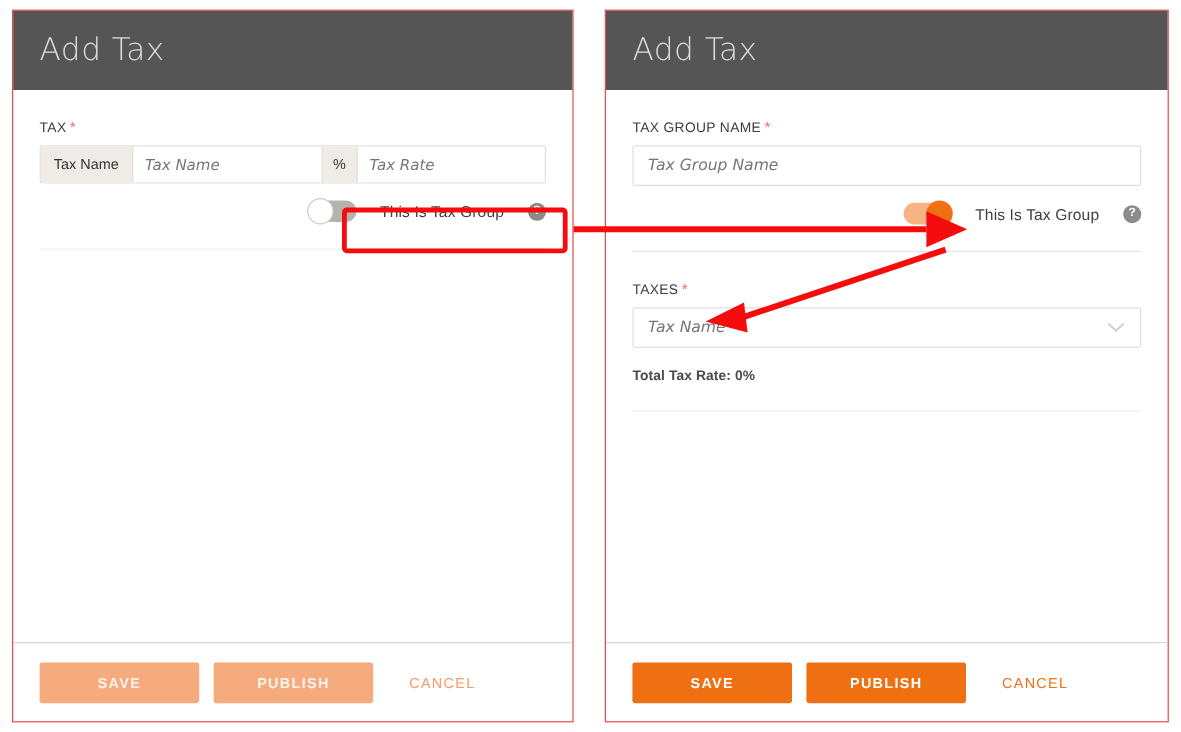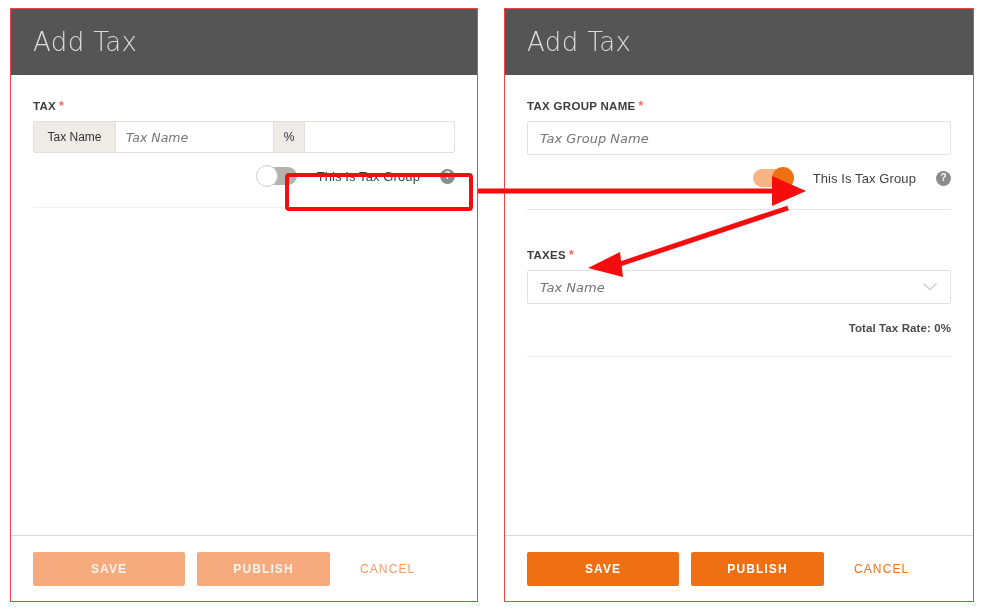--- a/index.html
+++ b/index.html
@@ -65,21 +65,21 @@
     display: flex;
     align-items: center;
     padding-left: 22px;
     box-sizing: border-box;
     gap: 12px;
   }
 
   
   .field-label {
     font-size: 11.5px;
-    font-weight: bold;
+    font-weight: normal;
     color: #3d3d3d;
     letter-spacing: 0.3px;
     margin-bottom: 8px;
     display: flex;
     align-items: baseline;
   }
   .req-star {
     color: #f4665a;
     margin-left: 3px;
     font-size: 12px;
@@ -204,41 +204,40 @@
   }
 
   .divider {
     height: 1px;
     background: #e6e6e6;
     margin: 22px 0 0 0;
   }
   .divider.faint { background: #f1efeb; }
 
   .total-rate {
-    text-align: right;
     font-size: 11.5px;
     font-weight: bold;
     color: #4a4a4a;
     margin-top: 18px;
     letter-spacing: 0.1px;
   }
 
   
   .btn {
     border: none;
     border-radius: 2px;
     font-size: 12px;
     font-weight: bold;
     letter-spacing: 1.1px;
     color: #ffffff;
     height: 34px;
     cursor: pointer;
     font-family: "Liberation Sans", sans-serif;
   }
-  .btn.save    { width: 152px; }
+  .btn.save    { width: 133px; }
   .btn.publish { width: 133px; }
   .btn.solid   { background: #ef7012; }
   .btn.muted   { background: #f6ab7e; color: #fdf3ec; }
 
   .btn-link {
     background: none;
     border: none;
     font-size: 12px;
     font-weight: normal;
     letter-spacing: 1.1px;
@@ -280,20 +279,21 @@
 
       <div class="field-label">
         <span>TAX</span>
         <span class="req-star">*</span>
       </div>
 
       <div class="tax-row">
         <div class="tax-row-addon name">Tax Name</div>
         <input class="tax-row-input name-in" type="text" readonly="" placeholder="Tax Name" style="">
         <div class="tax-row-addon pct">%</div>
+        <input class="tax-row-input" type="text" readonly="" placeholder="Tax Rate" style="">
       </div>
 
       <div class="toggle-line">
         <div class="switch off">
           <div class="knob"></div>
         </div>
         <span class="toggle-label">This Is Tax Group</span>
         <span class="help-icon">?</span>
       </div>
 
@@ -325,21 +325,21 @@
       <div class="toggle-line">
         <div class="switch on">
           <div class="knob"></div>
         </div>
         <span class="toggle-label">This Is Tax Group</span>
         <span class="help-icon">?</span>
       </div>
 
       <div class="divider"></div>
 
-      <div class="field-label" style="margin-top:38px;">
+      <div class="field-label" style="margin-top:24px;">
         <span>TAXES</span>
         <span class="req-star">*</span>
       </div>
 
       <div class="select-wrap">
         <input class="text-input" type="text" readonly="" placeholder="Tax Name" style="">
         <span class="chev">
           <svg width="14" height="9" viewBox="0 0 14 9">
             <path d="M1 1.5 L7 7 L13 1.5" fill="none" stroke="#cfcfcf" stroke-width="1.6" stroke-linecap="round"></path>
           </svg>

